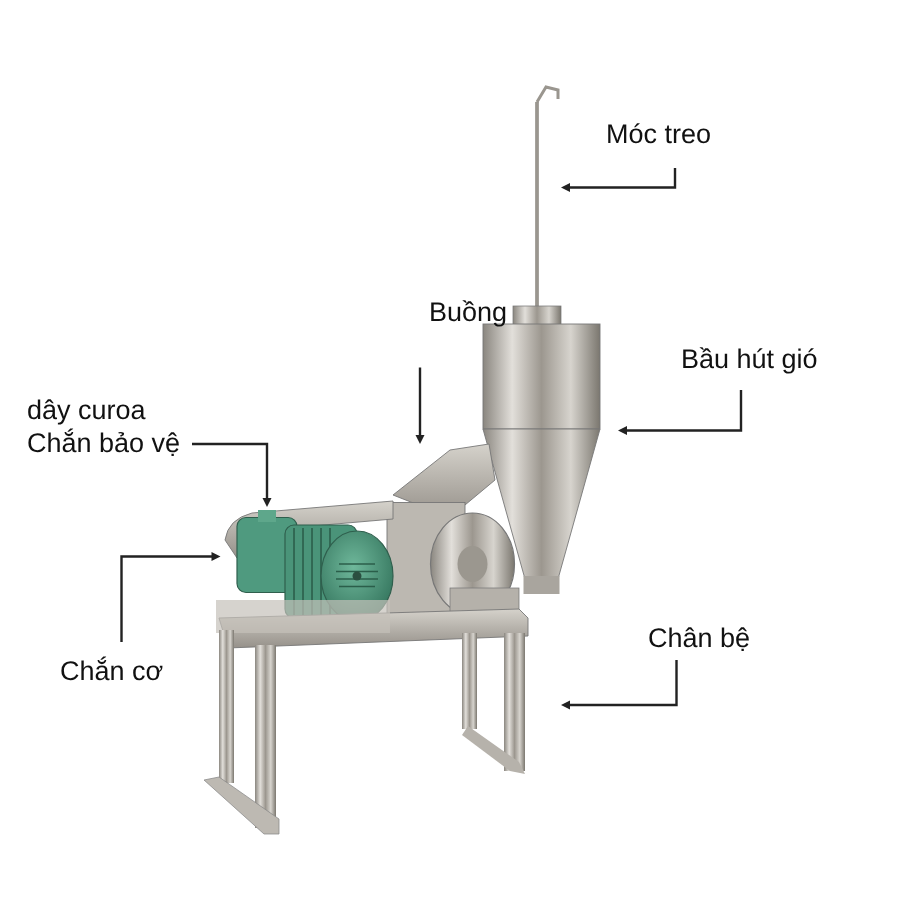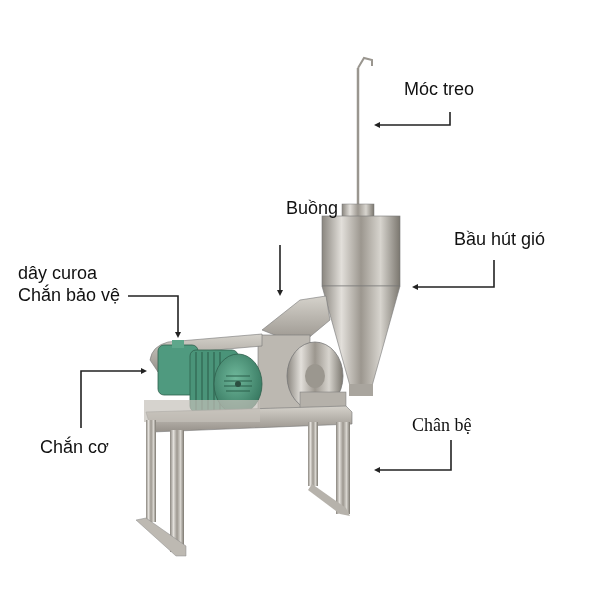--- a/index.html
+++ b/index.html
@@ -113,13 +113,13 @@
 <div class="label" style="left:404px; top:78px;">Móc treo</div>
 <div class="label" style="left:444px; top:228px;margin-left:10px;">Bầu hút gió</div>
 <div class="label center" style="left:226px; top:197px; width:112px;">
   <div>Buồng</div>
 </div>
 <div class="label" style="left:18px; top:262px;">
   <div>dây curoa</div>
   <div>Chắn bảo vệ</div>
 </div>
 <div class="label" style="left:40px; top:436px;">Chắn cơ</div>
-<div class="label" style="left:412px; top:414px;font-family:Liberation Serif, serif;">Chân bệ</div>
+<div class="label" style="left:432px; top:414px;">Chân bệ</div>
 
 </body></html>

